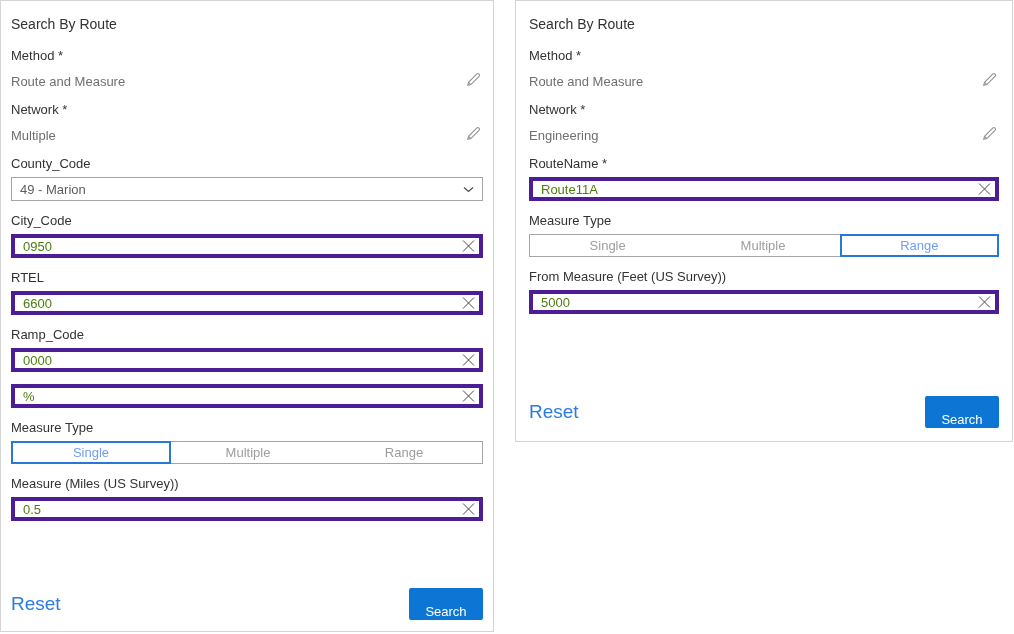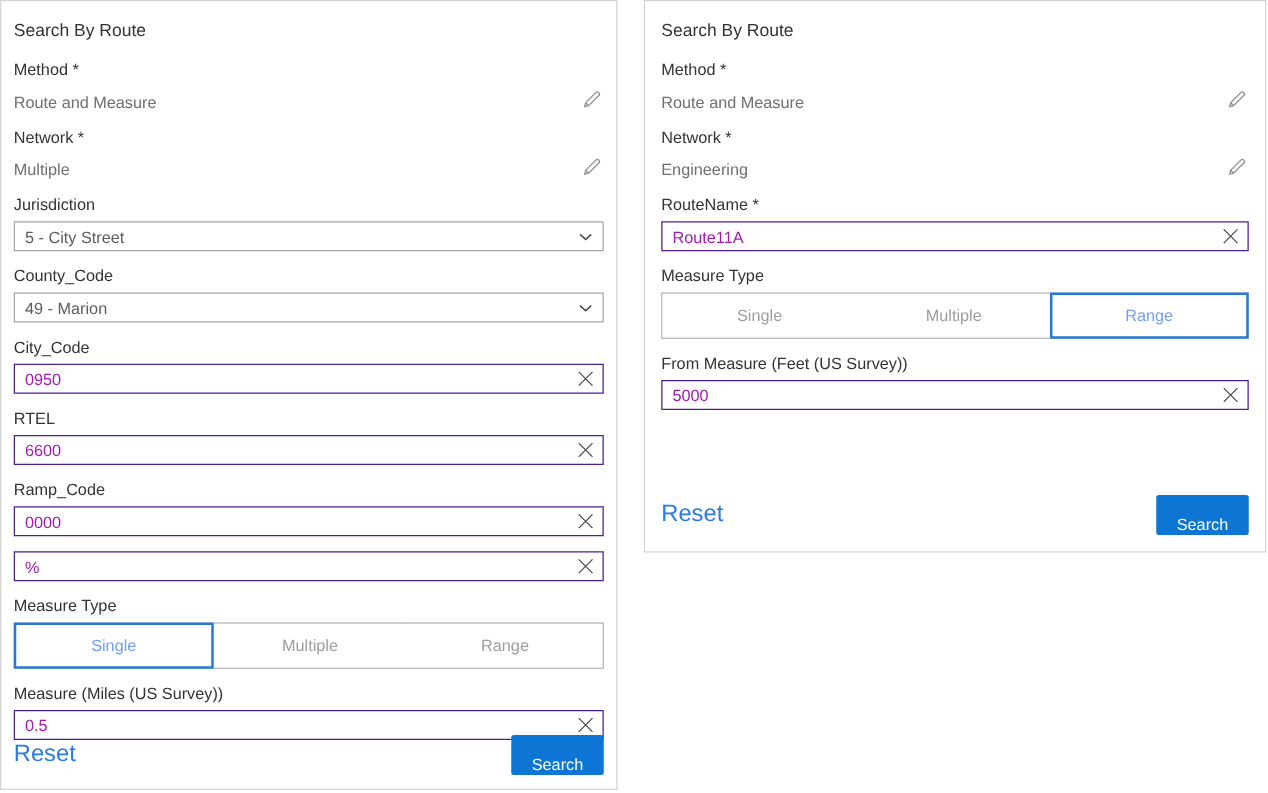--- a/index.html
+++ b/index.html
@@ -36,24 +36,24 @@
   }
   .ro-value { font-size: 13px; color: #6f6f6f; }
   .icon-btn {
     display: inline-flex; align-items: center; justify-content: center;
     width: 20px; height: 20px; cursor: pointer; background: none; border: none; padding: 0;
   }
   .field { margin-bottom: 12px; }
   .input-wrap { position: relative; }
   .text-input {
     width: 100%; height: 24px;
-    border: 1px solid #4c1d95; border-radius: 0;
+    border: 4px solid #4c1d95; border-radius: 0;
     background: #fff;
     font-family: "Liberation Sans", sans-serif;
-    font-size: 13px; color: #a21caf;
+    font-size: 13px; color: #4d7c0f;
     padding: 0 30px 0 8px;
     outline: none;
   }
   .clear {
     position: absolute; right: 7px; top: 50%; transform: translateY(-50%);
     display: inline-flex; width: 15px; height: 15px;
     align-items: center; justify-content: center; cursor: pointer;
   }
   .select-box {
     position: relative;
@@ -62,21 +62,21 @@
     padding: 0 26px 0 8px;
     cursor: pointer;
   }
   .select-value { font-size: 13px; color: #5d5d5d; }
   .chev {
     position: absolute; right: 8px; top: 50%; transform: translateY(-50%);
     display: inline-flex; width: 12px; height: 12px;
     align-items: center; justify-content: center;
   }
   .segmented {
-    display: flex; height: 37px;
+    display: flex; height: 23px;
     border: 1px solid #a6a6a6; background: #fff;
   }
   .seg {
     flex: 1 1 0;
     display: flex; align-items: center; justify-content: center;
     font-size: 13px; color: #9d9d9d;
     cursor: pointer; background: #fff;
   }
   .seg.selected {
     border: 2px solid #2678d8;
@@ -132,31 +132,20 @@
           <span>
             <svg width="17" height="17" viewBox="0 0 16 16">
               <path d="M2.6 13.4 L3.3 10.6 L11 2.9 a1.55 1.55 0 0 1 2.2 2.2 L5.5 12.8 L2.6 13.4 Z" fill="none" stroke="#909090" stroke-width="1"></path>
               <path d="M3.3 10.6 L5.5 12.8" fill="none" stroke="#909090" stroke-width="1"></path>
             </svg>
           </span>
         </span>
     </div>
   </div>
 
-  <div class="field">
-    <div class="label">Jurisdiction</div>
-    <div class="select-box">
-      <span class="select-value">5 - City Street</span>
-      <span class="chev">
-          <svg width="11" height="7" viewBox="0 0 11 7">
-            <polyline points="1,1.5 5.5,5.5 10,1.5" fill="none" stroke="#4c4c4c" stroke-width="1.2"></polyline>
-          </svg>
-        </span>
-    </div>
-  </div>
 
   <div class="field">
     <div class="label">County_Code</div>
     <div class="select-box">
       <span class="select-value">49 - Marion</span>
       <span class="chev">
           <svg width="11" height="7" viewBox="0 0 11 7">
             <polyline points="1,1.5 5.5,5.5 10,1.5" fill="none" stroke="#4c4c4c" stroke-width="1.2"></polyline>
           </svg>
         </span>

